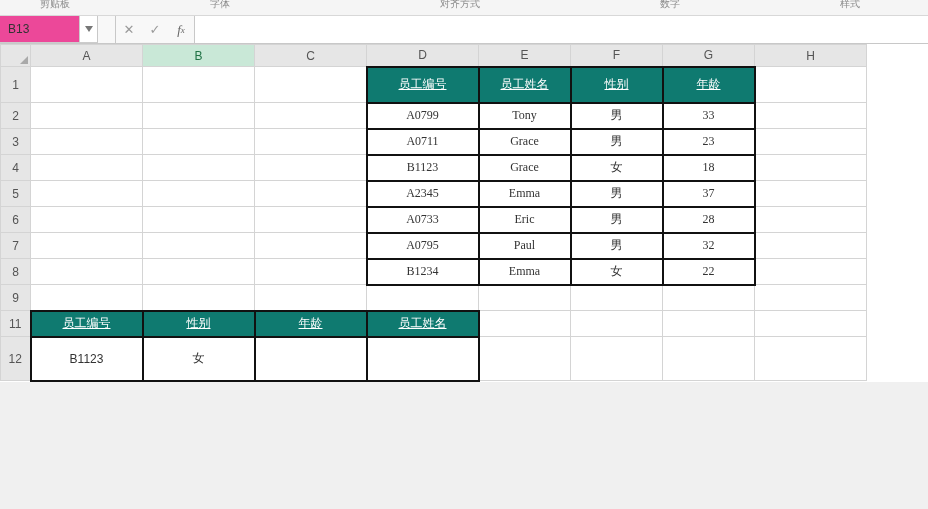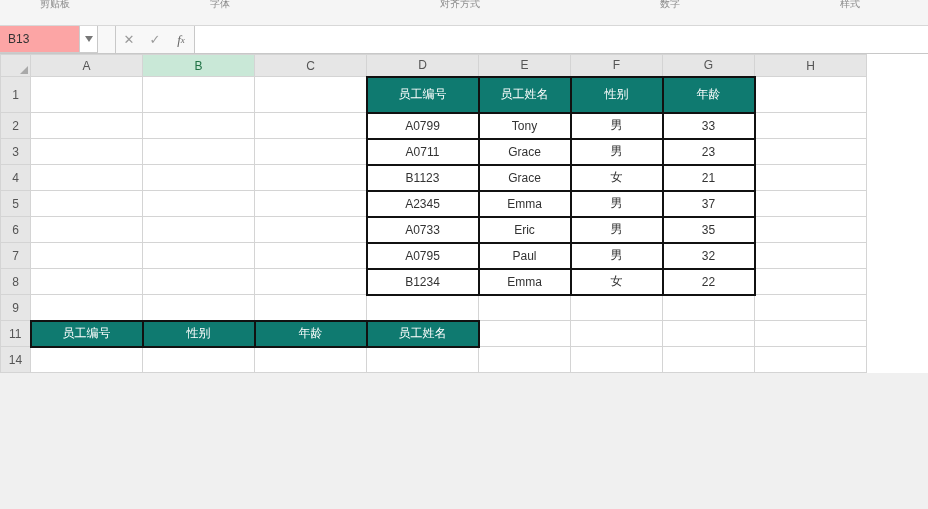--- a/index.html
+++ b/index.html
@@ -7,42 +7,42 @@
     font-family: "Segoe UI", Tahoma, sans-serif;
     font-size: 12px;
     background: #f0f0f0;
     width: 928px;
     height: 509px;
     overflow: hidden;
     user-select: none;
   }
   
   .ribbon-sliver {
-    height: 26px;
+    height: 16px;
     background: #f5f5f5;
     border-bottom: 1px solid #d8d8d8;
     position: relative;
   }
   .ribbon-sliver span {
     position: absolute;
     top: -3px;
     font-size: 10px;
     color: #8a8a8a;
   }
   
   .formula-bar {
     height: 28px;
     background: #f8f8f8;
     border-bottom: 1px solid #c8c8c8;
     display: flex;
     align-items: stretch;
   }
   .name-box {
     width: 80px;
-    background: #fca5a5;
+    background: #ec4899;
     border: 1px solid #ccc;
     border-top: none;
     border-left: none;
     display: flex;
     align-items: center;
     padding: 0 8px;
     font-size: 12px;
     color: #333;
   }
   .name-box-dd {
@@ -132,24 +132,25 @@
   col.cE { width: 92px; }
   col.cF { width: 92px; }
   col.cG { width: 92px; }
   col.cH { width: 112px; }
   
   .hdr-cell {
     background: #0f7a70 !important;
     color: #fff !important;
     font-weight: bold;
     border: 2px solid #111 !important;
+    text-decoration: underline;
   }
   .data-cell {
     border: 2px solid #111 !important;
-    font-family: Liberation Sans, sans-serif;
+    font-family: Liberation Serif, serif;
   }
   .cjkdata {
     border: 2px solid #111 !important;
     font-family: "Microsoft YaHei", sans-serif;
   }
   
   .row11 td, .row11-th { height: 26px; }
   .row12 td, .row12-th { height: 44px; }
   
   .active-cell {
@@ -257,21 +258,21 @@
       <td></td>
     </tr>
     <tr>
       <th class="rowhdr">4</th>
       <td></td>
           <td></td>
           <td></td>
       <td class="data-cell">B1123</td>
       <td class="data-cell">Grace</td>
       <td class="cjkdata">女</td>
-      <td class="data-cell">21</td>
+      <td class="data-cell">18</td>
       <td></td>
     </tr>
     <tr>
       <th class="rowhdr">5</th>
       <td></td>
           <td></td>
           <td></td>
       <td class="data-cell">A2345</td>
       <td class="data-cell">Emma</td>
       <td class="cjkdata">男</td>
@@ -279,21 +280,21 @@
       <td></td>
     </tr>
     <tr>
       <th class="rowhdr">6</th>
       <td></td>
           <td></td>
           <td></td>
       <td class="data-cell">A0733</td>
       <td class="data-cell">Eric</td>
       <td class="cjkdata">男</td>
-      <td class="data-cell">35</td>
+      <td class="data-cell">28</td>
       <td></td>
     </tr>
     <tr>
       <th class="rowhdr">7</th>
       <td></td>
           <td></td>
           <td></td>
       <td class="data-cell">A0795</td>
       <td class="data-cell">Paul</td>
       <td class="cjkdata">男</td>
@@ -329,28 +330,28 @@
       <td class="hdr-cell">员工编号</td>
       <td class="hdr-cell">性别</td>
       <td class="hdr-cell">年龄</td>
       <td class="hdr-cell">员工姓名</td>
       <td></td>
           <td></td>
           <td></td>
           <td></td>
     </tr>
 
-
-
-    <tr>
-      <th class="rowhdr">14</th>
-      <td></td>
-          <td></td>
-          <td></td>
-          <td></td>
-          <td></td>
-          <td></td>
-          <td></td>
-          <td></td>
-    </tr>
+    <tr class="row12">
+      <th class="rowhdr row12-th" style="height:44px">12</th>
+      <td class="data-cell" style="height:44px;font-family:'Microsoft YaHei',sans-serif">B1123</td>
+      <td class="cjkdata">女</td>
+      <td class="data-cell"></td>
+      <td class="data-cell"></td>
+      <td></td>
+          <td></td>
+          <td></td>
+          <td></td>
+    </tr>
+
+
   </tbody>
 </table>
 </div>
 
 </body></html>

